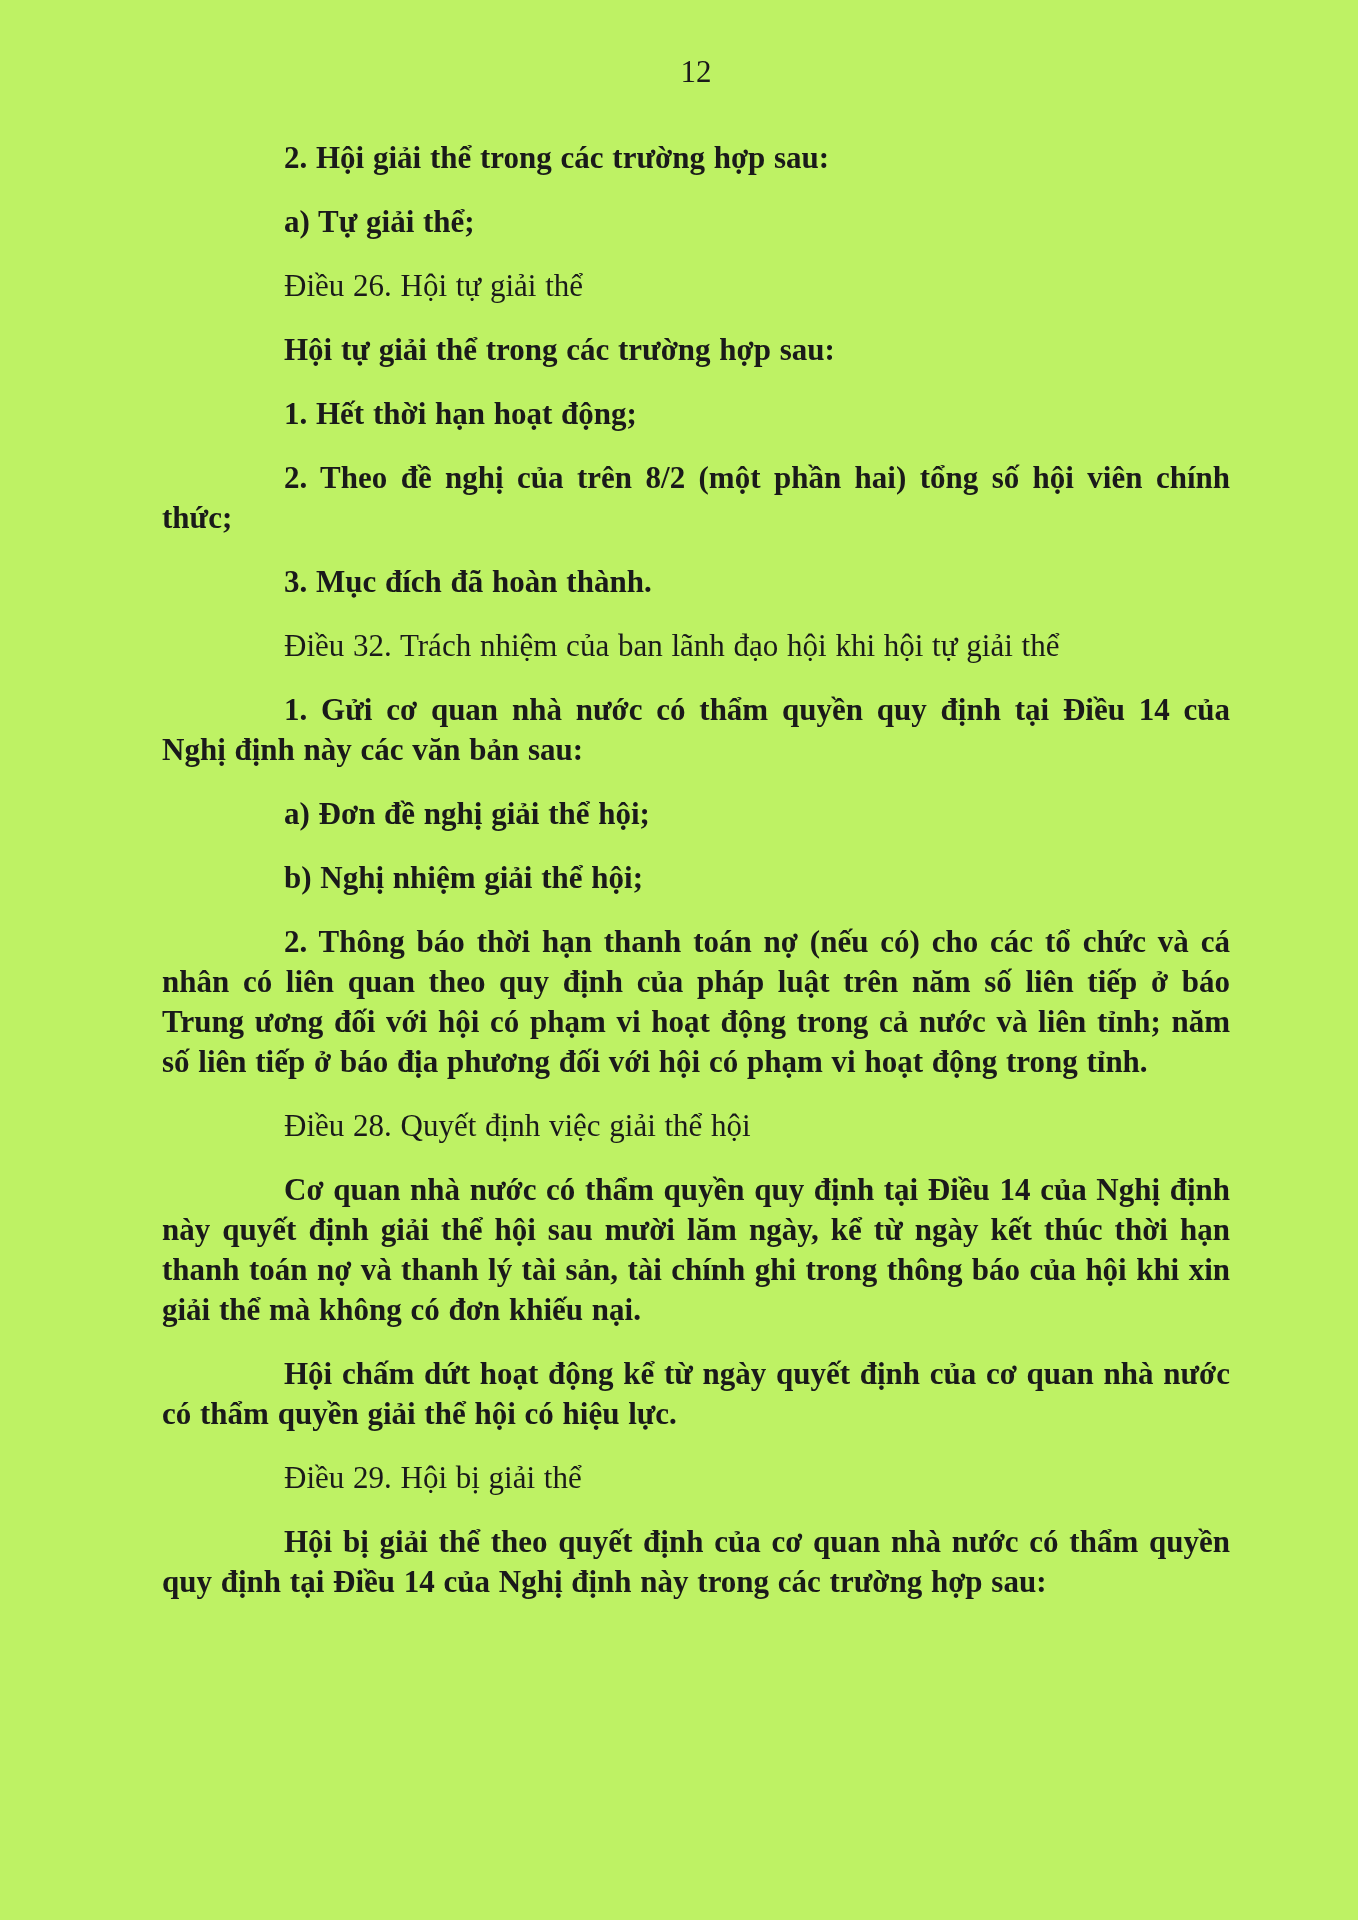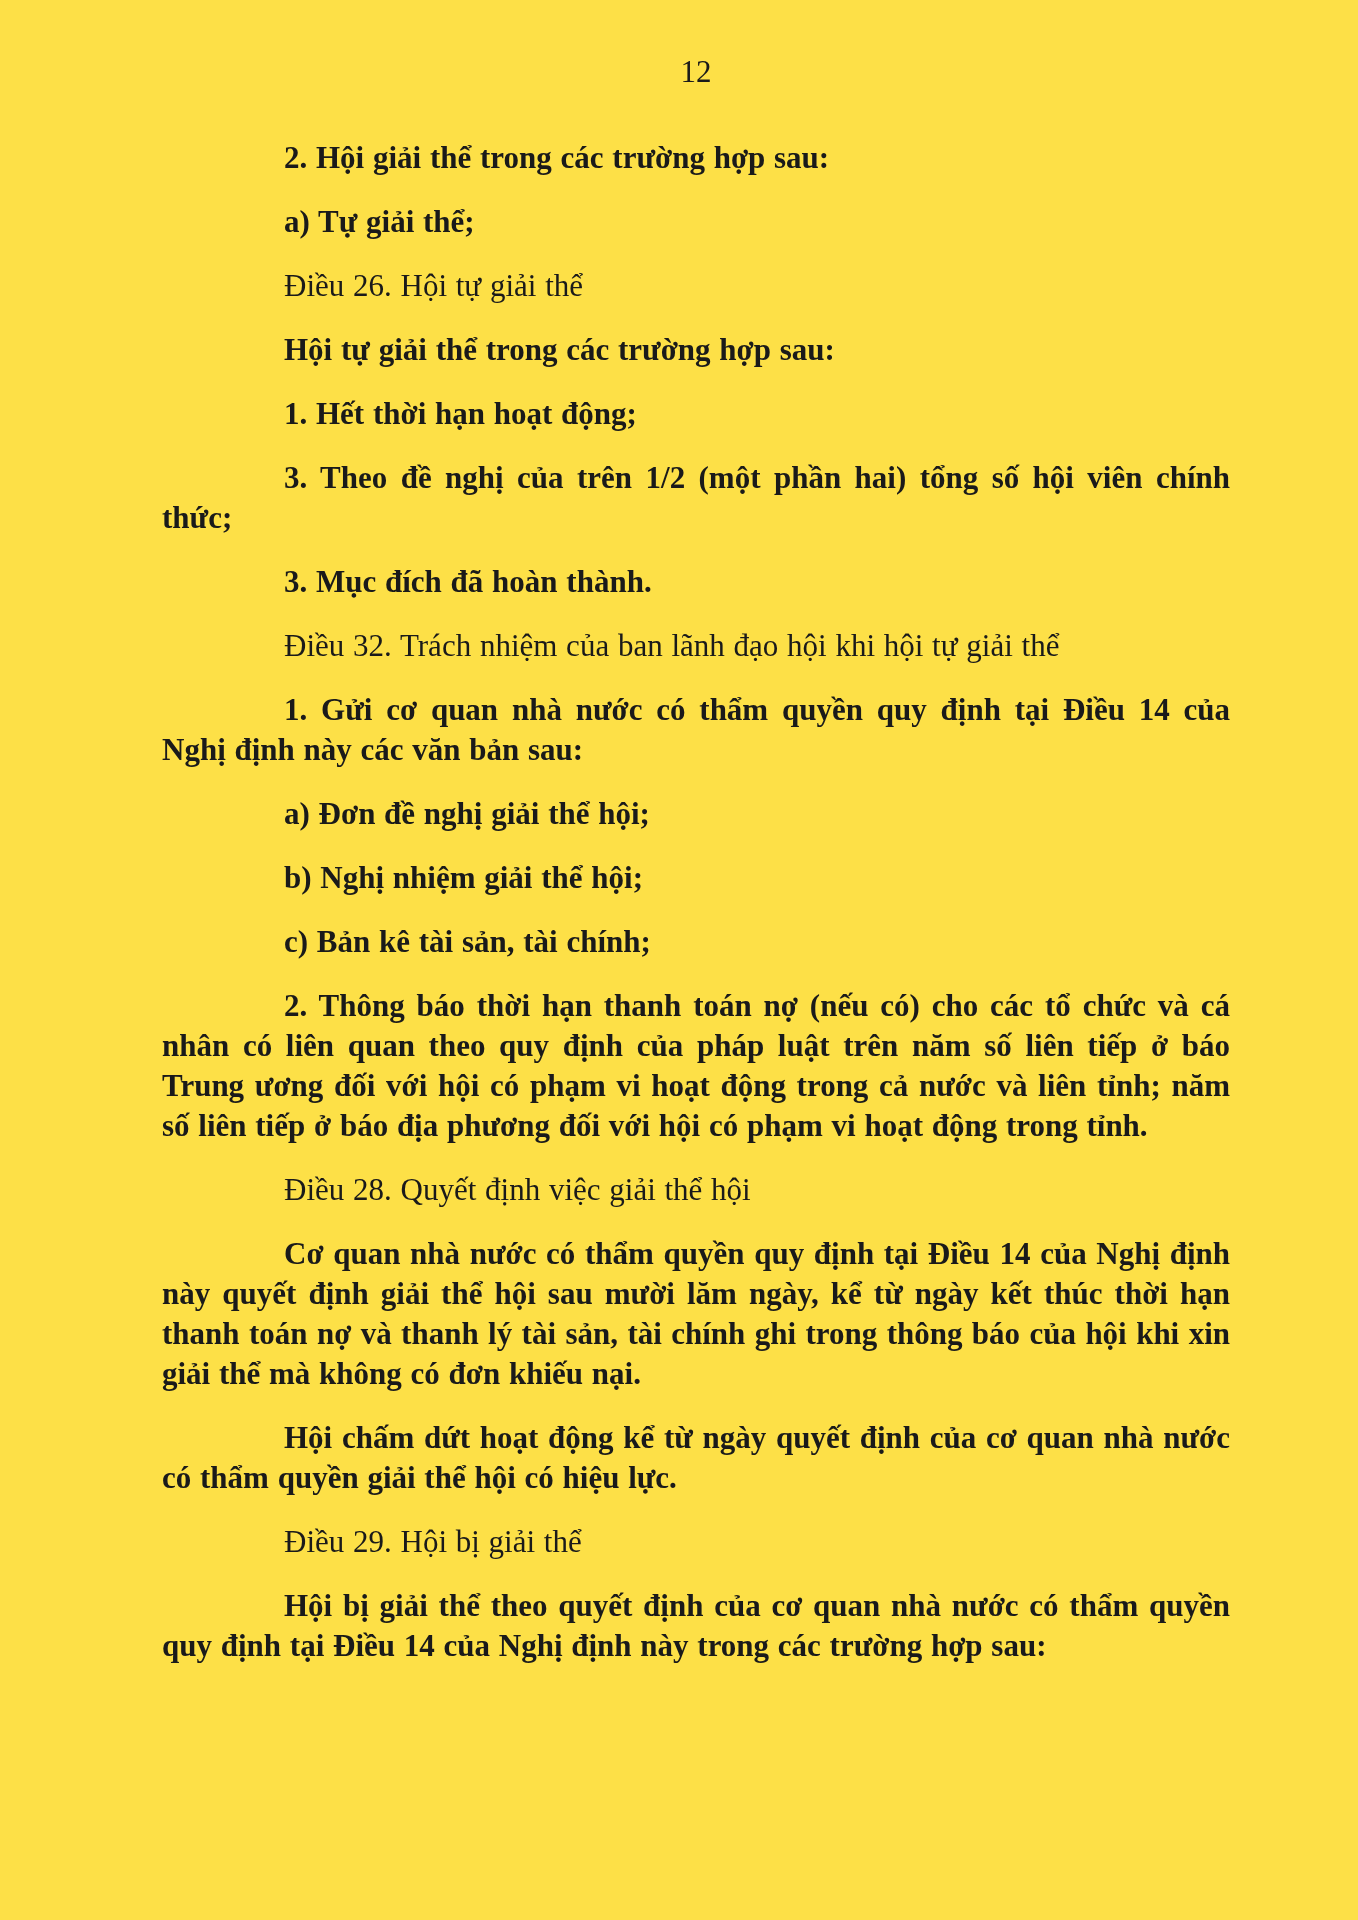--- a/index.html
+++ b/index.html
@@ -5,21 +5,21 @@
   html, body {
     margin: 0;
     padding: 0;
     background: #ffffff;
   }
   .page {
     position: relative;
     width: 1358px;
     height: 1920px;
     margin: 0 auto;
-    background: #fde047;
+    background: #bef264;
     color: #1a1a1a;
     font-family: "Liberation Serif", "DejaVu Serif", serif;
     font-size: 31px;
     line-height: 40px;
     overflow: hidden;
     box-sizing: border-box;
   }
   .page-number {
     padding-top: 52px;
     width: 1068px;
@@ -48,27 +48,26 @@
 <body>
 
 <div class="page">
   <div class="page-number">12</div>
   <div class="content" id="content">
       <p class="para">2. Hội giải thể trong các trường hợp sau:</p>
       <p class="para">a) Tự giải thể;</p>
       <p class="heading">Điều 26. Hội tự giải thể</p>
       <p class="para">Hội tự giải thể trong các trường hợp sau:</p>
       <p class="para">1. Hết thời hạn hoạt động;</p>
-      <p class="para">3. Theo đề nghị của trên 1/2 (một phần hai) tổng số hội viên chính thức;</p>
+      <p class="para">2. Theo đề nghị của trên 8/2 (một phần hai) tổng số hội viên chính thức;</p>
       <p class="para">3. Mục đích đã hoàn thành.</p>
       <p class="heading">Điều 32. Trách nhiệm của ban lãnh đạo hội khi hội tự giải thể</p>
       <p class="para">1. Gửi cơ quan nhà nước có thẩm quyền quy định tại Điều 14 của Nghị định này các văn bản sau:</p>
       <p class="para">a) Đơn đề nghị giải thể hội;</p>
       <p class="para">b) Nghị nhiệm giải thể hội;</p>
-      <p class="para">c) Bản kê tài sản, tài chính;</p>
       <p class="para">2. Thông báo thời hạn thanh toán nợ (nếu có) cho các tổ chức và cá nhân có liên quan theo quy định của pháp luật trên năm số liên tiếp ở báo Trung ương đối với hội có phạm vi hoạt động trong cả nước và liên tỉnh; năm số liên tiếp ở báo địa phương đối với hội có phạm vi hoạt động trong tỉnh.</p>
       <p class="heading">Điều 28. Quyết định việc giải thể hội</p>
       <p class="para">Cơ quan nhà nước có thẩm quyền quy định tại Điều 14 của Nghị định này quyết định giải thể hội sau mười lăm ngày, kể từ ngày kết thúc thời hạn thanh toán nợ và thanh lý tài sản, tài chính ghi trong thông báo của hội khi xin giải thể mà không có đơn khiếu nại.</p>
       <p class="para">Hội chấm dứt hoạt động kể từ ngày quyết định của cơ quan nhà nước có thẩm quyền giải thể hội có hiệu lực.</p>
       <p class="heading">Điều 29. Hội bị giải thể</p>
       <p class="para">Hội bị giải thể theo quyết định của cơ quan nhà nước có thẩm quyền quy định tại Điều 14 của Nghị định này trong các trường hợp sau:</p>
     </div>
 </div>
 
 </body></html>

